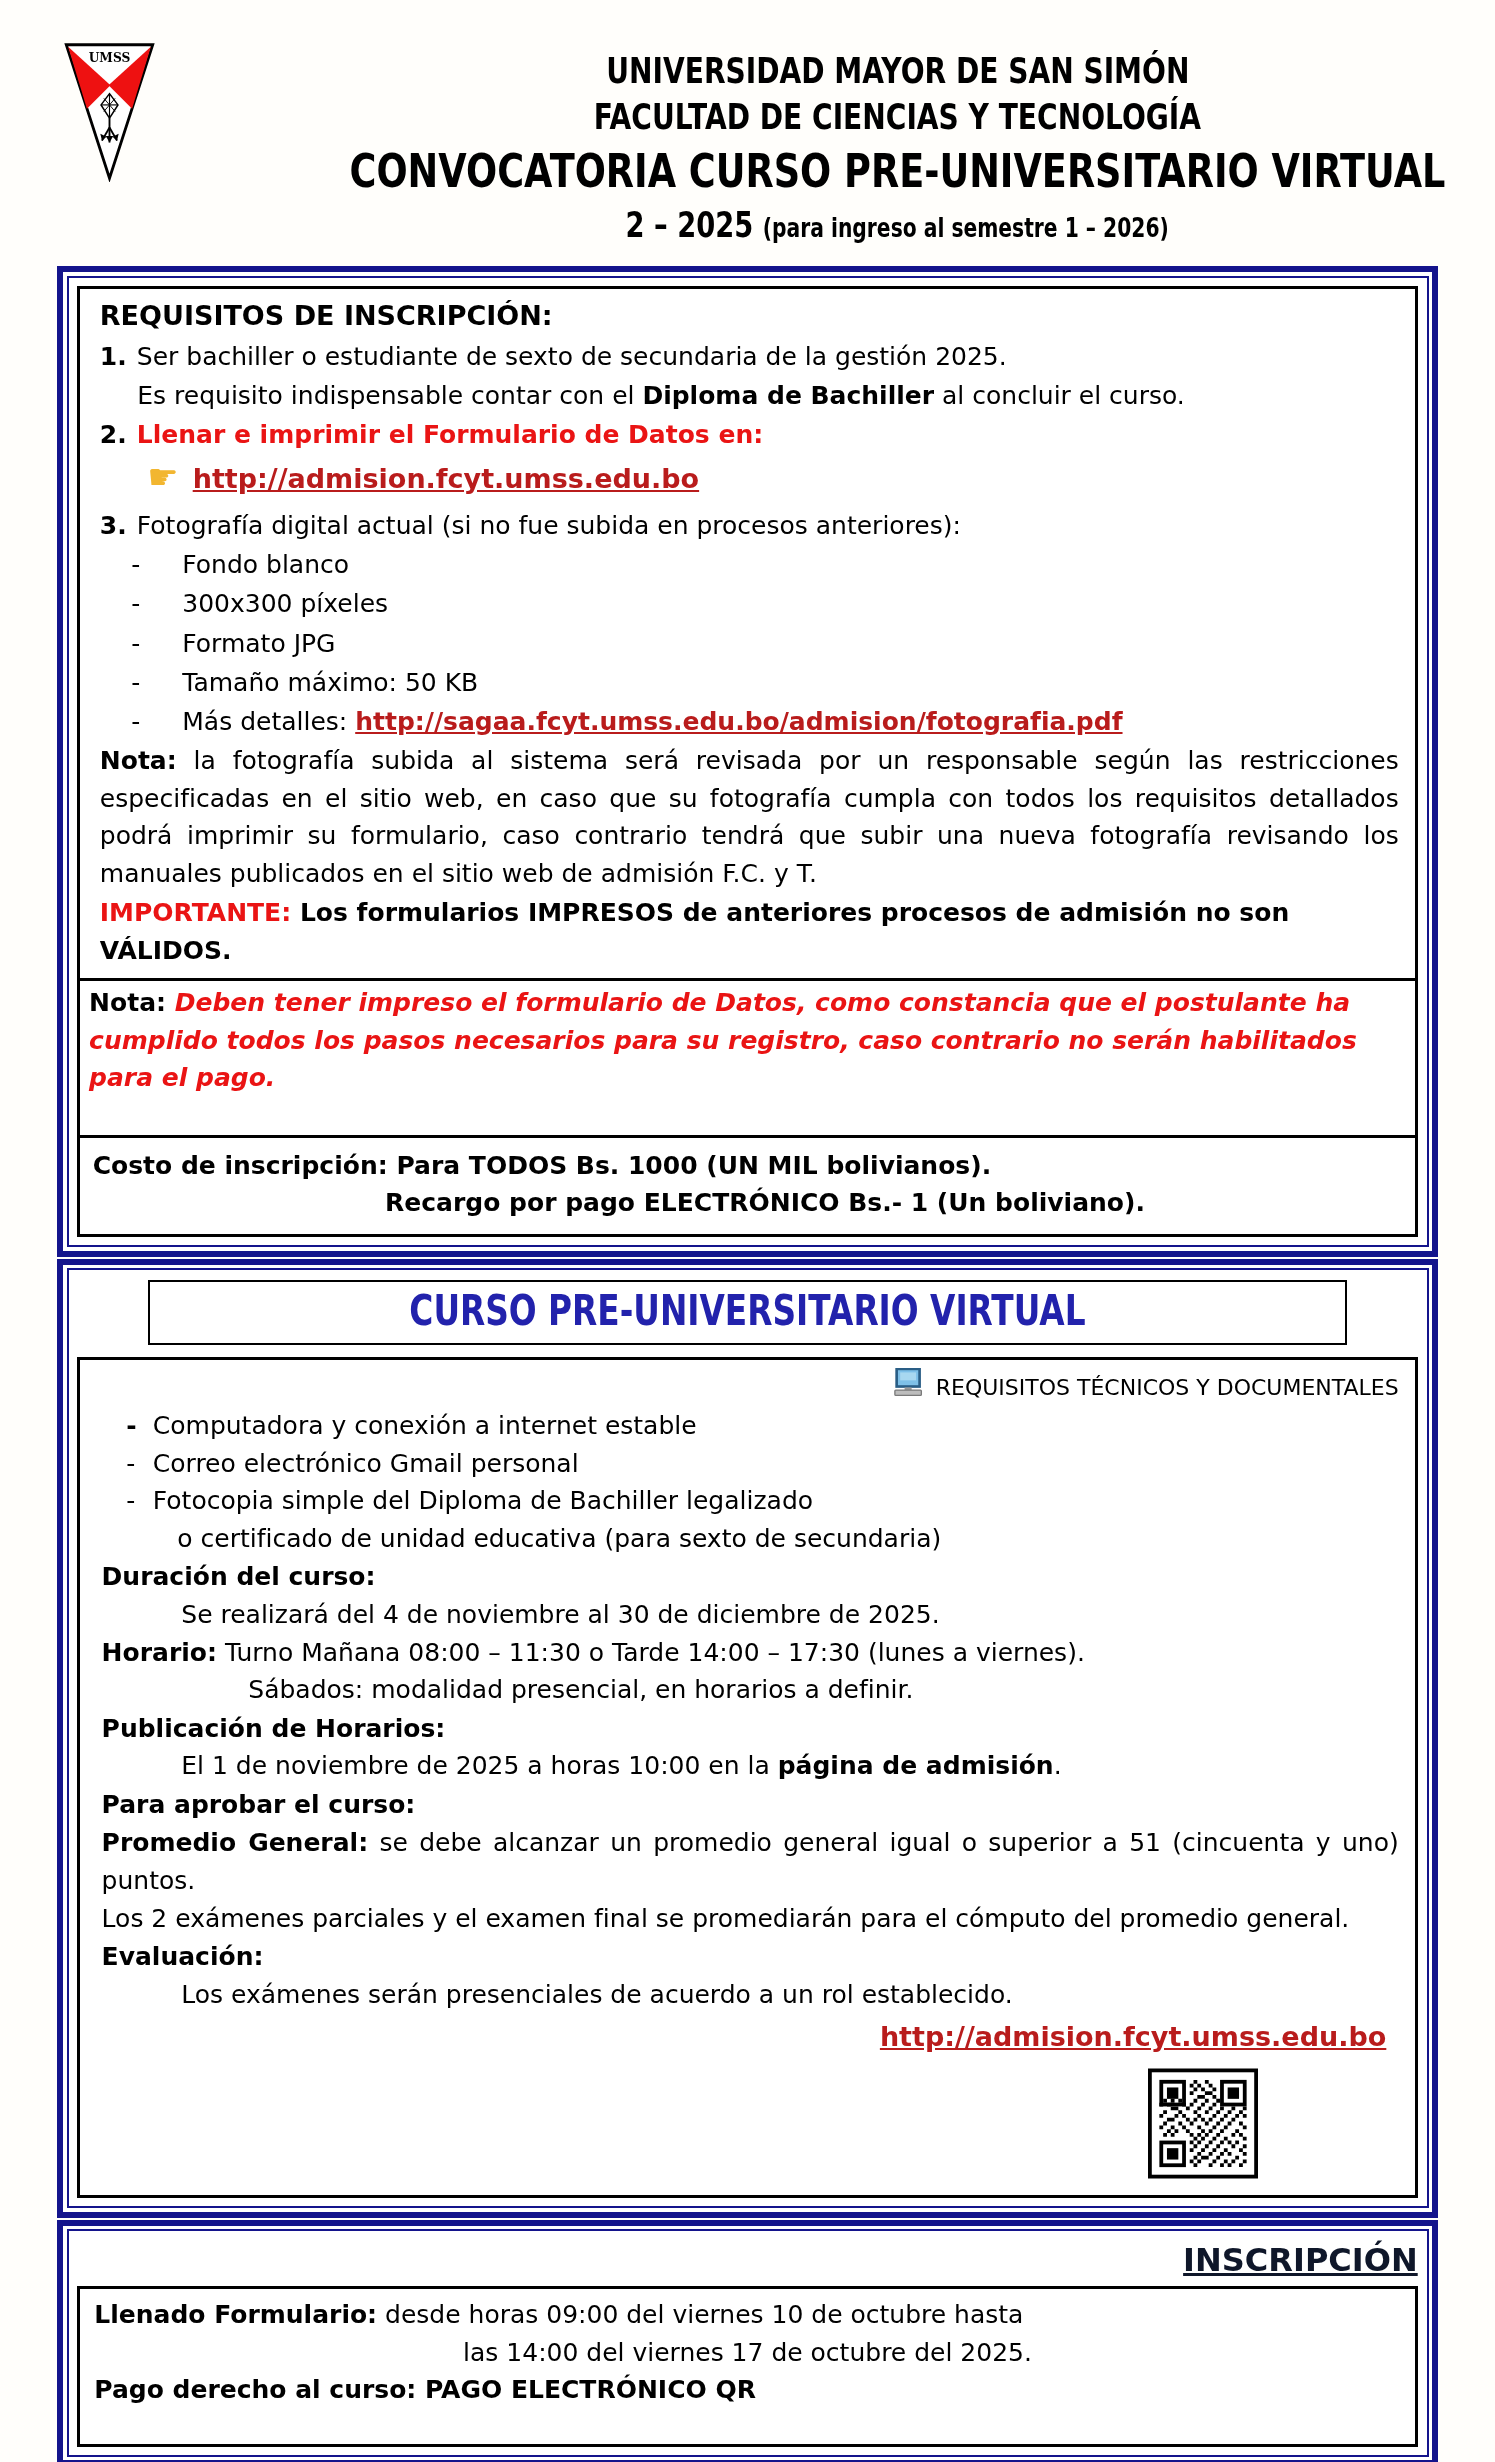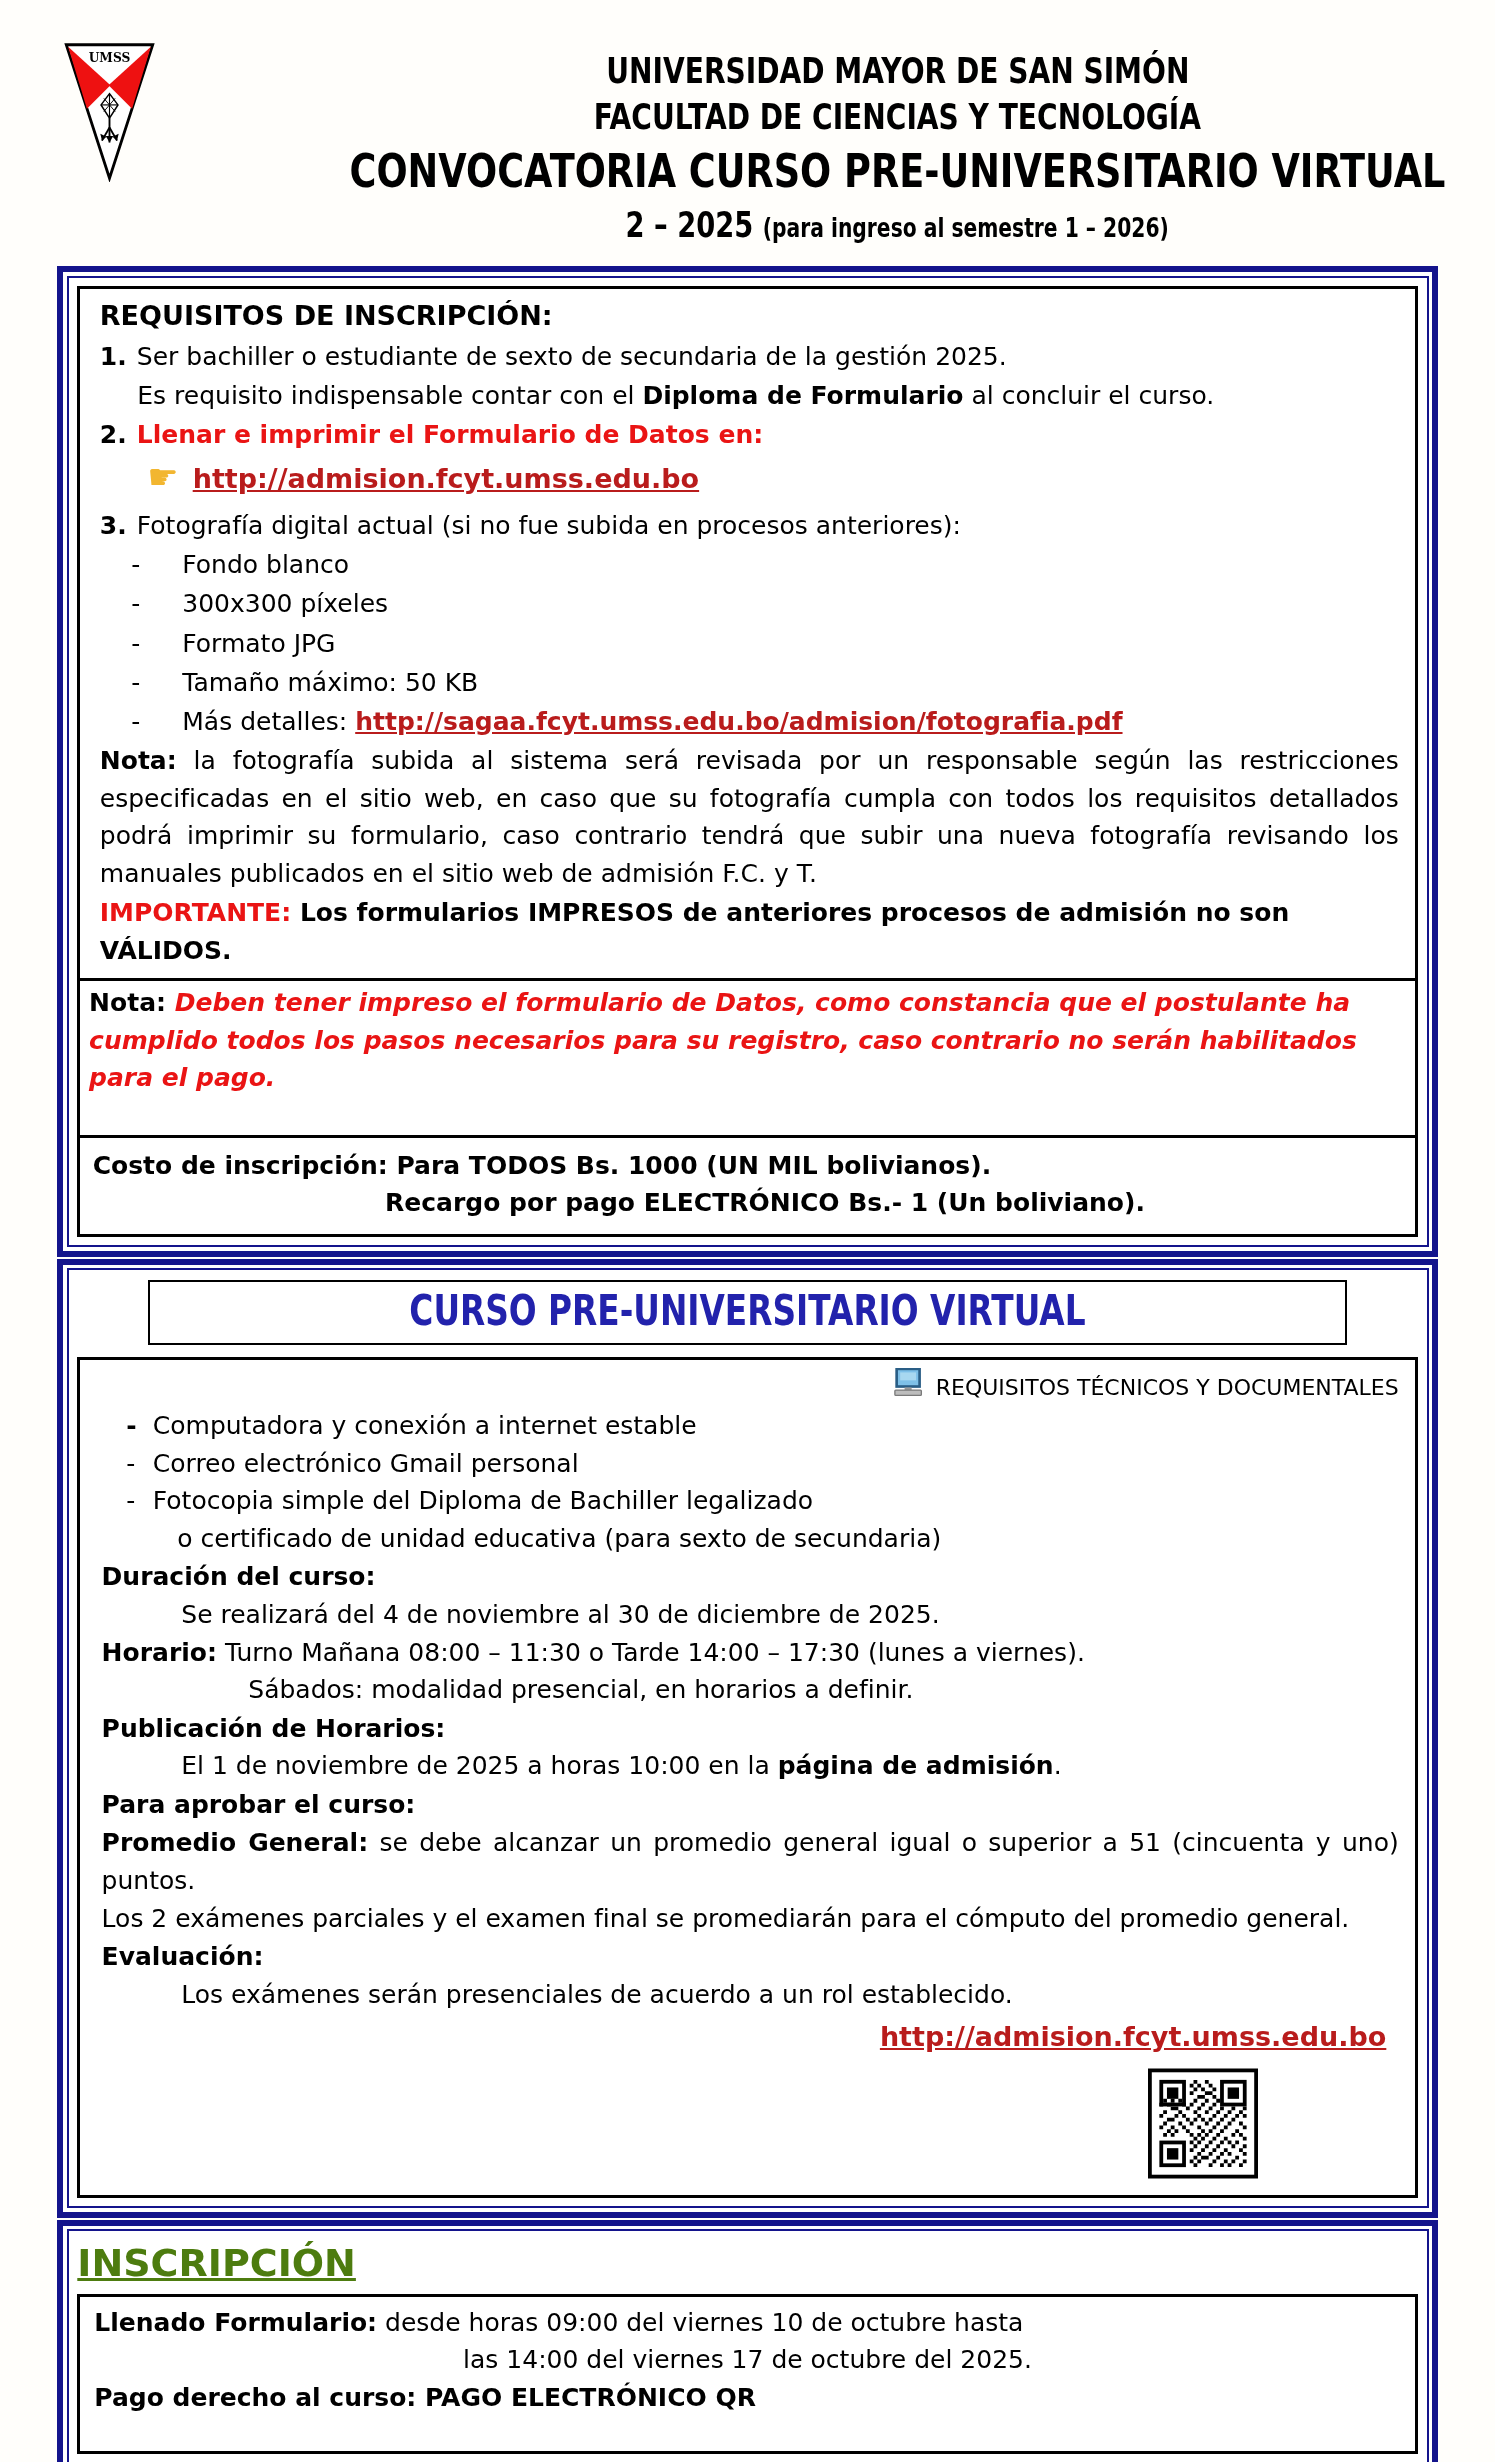--- a/index.html
+++ b/index.html
@@ -55,21 +55,21 @@
   .pcicon{margin-right:10.6px;}
   .c-dashrow{display:flex; padding-left:30px;}
   .c-dashrow .bdash{flex:0 0 26.5px;}
   .c-cont{padding-left:81px;}
   .ind1{padding-left:85px;}
   .ind2{padding-left:152px;}
   .c-link-row{text-align:right; padding-right:12.4px; font-size:27px; margin-top:3.5px;}
   .qr-row{display:flex; justify-content:flex-end; padding-right:141px; margin-top:8.8px; margin-bottom:5.3px;}
 
   
-  .ins-title{text-align:left; font-size:38px; font-weight:bold; color:#4d7c0f; text-decoration:underline; margin:1.8px 0 7px 0; line-height:1.2;}
+  .ins-title{text-align:right; font-size:32px; font-weight:bold; color:#0f172a; text-decoration:underline; margin:1.8px 0 7px 0; line-height:1.2;}
   .ins-content{padding:7px 14px 35px 14px;}
   .ctr{text-align:center;}
 </style>
 </head>
 <body>
 
 <div class="page">
 
   <div class="header">
     <div class="hlogo-l">
@@ -104,21 +104,21 @@
   <div class="nbox">
     <div class="nbox-i">
       <div class="blk">
         <div class="rq-title">REQUISITOS DE INSCRIPCIÓN:</div>
 
         <div class="numrow">
           <span class="num">1.</span>
           <span>Ser bachiller o estudiante de sexto de secundaria de la gestión 2025.</span>
         </div>
         <div class="subrow">
-          <span>Es requisito indispensable contar con el </span><b>Diploma de Formulario</b><span> al concluir el curso.</span>
+          <span>Es requisito indispensable contar con el </span><b>Diploma de Bachiller</b><span> al concluir el curso.</span>
         </div>
 
         <div class="numrow">
           <span class="num">2.</span>
           <span class="redbold">Llenar e imprimir el Formulario de Datos en:</span>
         </div>
         <div class="linkrow">
           <span class="finger">☛</span>
           <a class="lnk">http://admision.fcyt.umss.edu.bo</a>
         </div>

